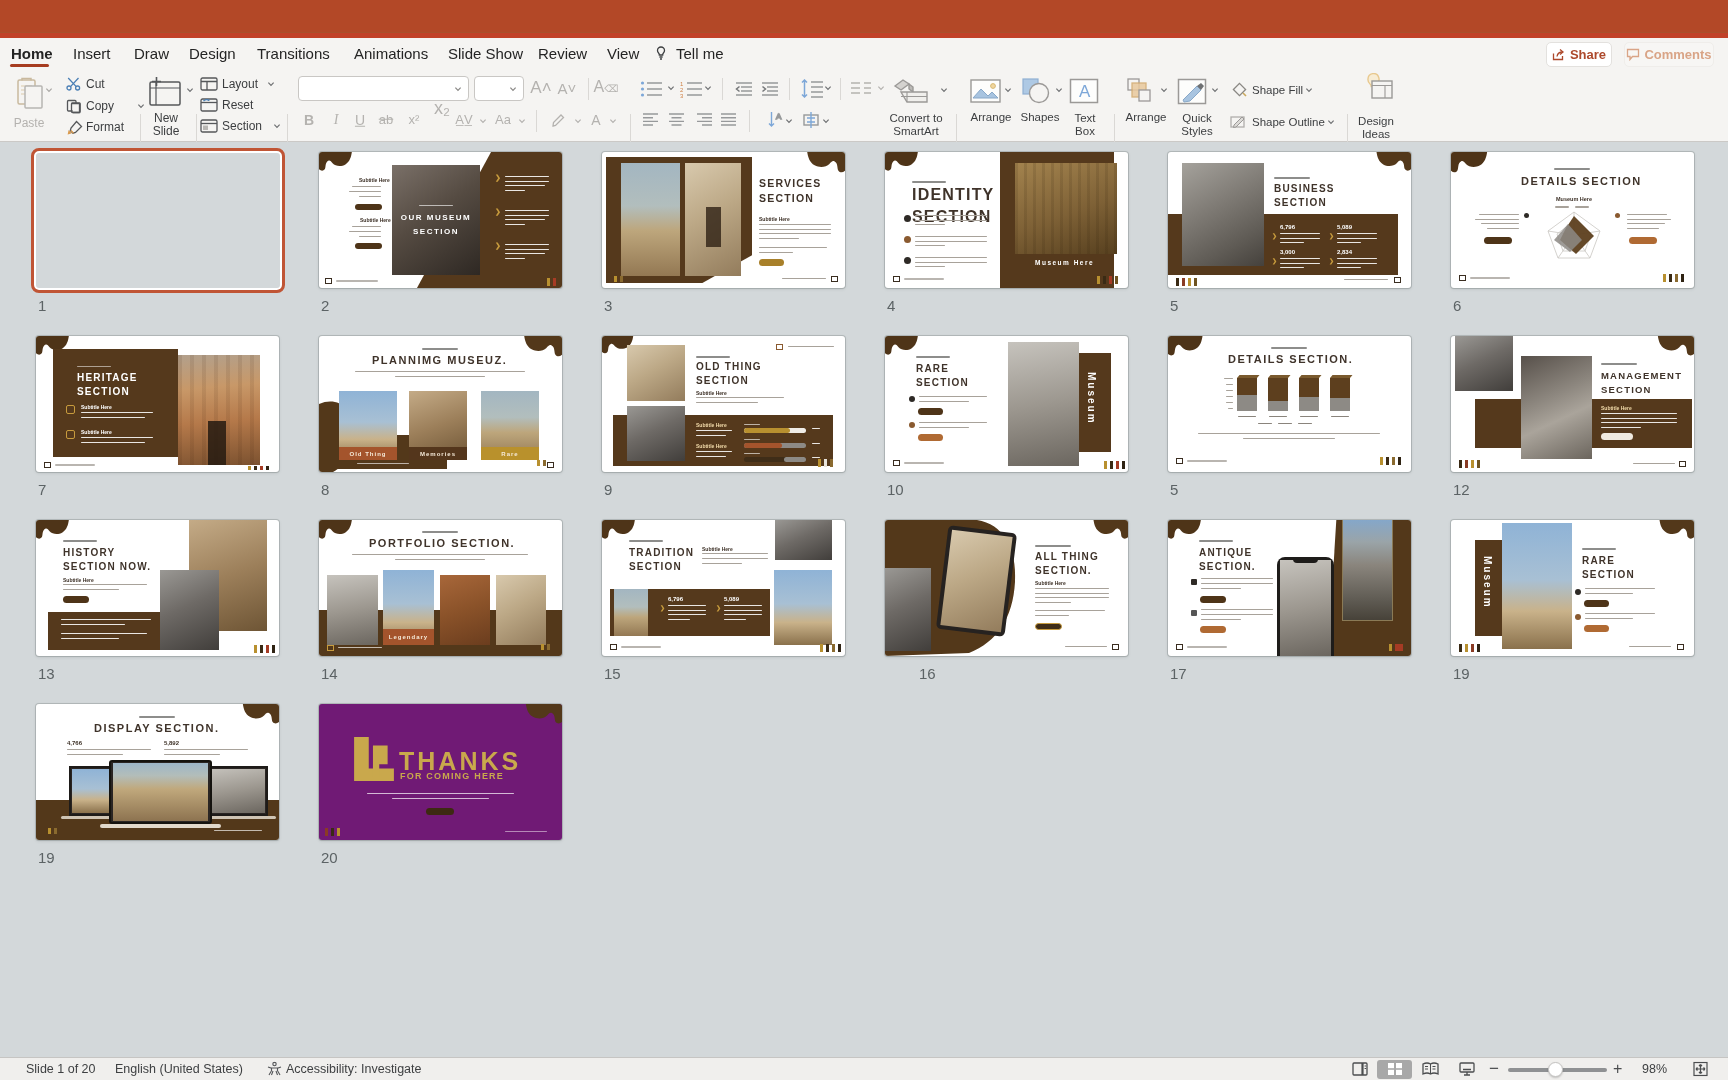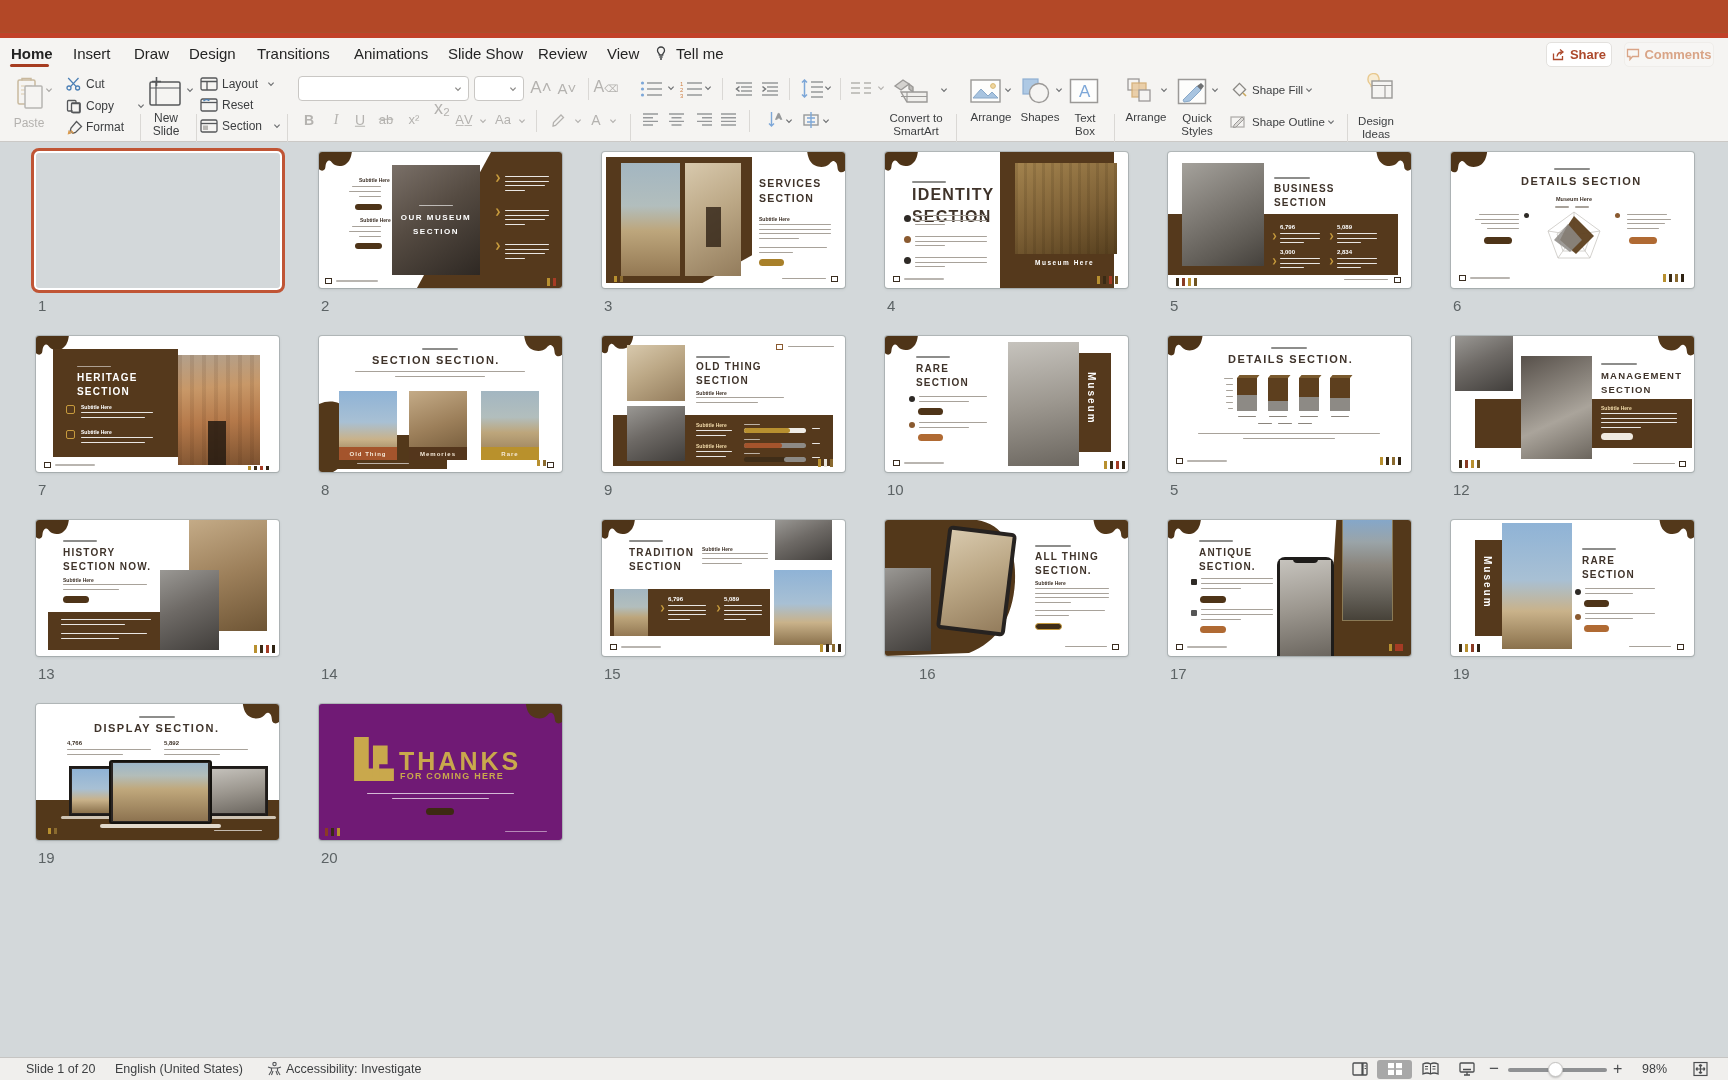--- a/index.html
+++ b/index.html
@@ -624,21 +624,21 @@
 
     <div class="thumb" style="left:319px;top:194px">
       <svg class="blob" style="right:0;top:0;fill:#53381a" width="46" height="28" viewBox="0 0 56 42" preserveAspectRatio="none">
           <use href="#blb" transform="translate(56,0) scale(-1,1)"></use>
         </svg>
       <svg class="blob" style="left:0;top:54px" width="44" height="82" viewBox="0 0 44 82" preserveAspectRatio="none">
           <path d="M0,14 C18,6 34,18 36,38 C38,58 28,74 14,82 L0,82 Z" fill="#53381a"></path>
         </svg>
       <div style="position:absolute;left:0;top:99px;width:128px;height:34px;background:#53381a"></div>
       <div class="tl1" style="left:103px;top:12px;width:36px"></div>
-      <div class="ttl" style="left:53px;top:18px;font-size:11px;color:#3f332a;letter-spacing:1.5px">SECTION SECTION.</div>
+      <div class="ttl" style="left:53px;top:18px;font-size:11px;color:#3f332a;letter-spacing:1.5px">PLANNIMG MUSEUZ.</div>
       <div class="gl" style="left:36px;top:35px;width:170px"></div>
         <div class="gl" style="left:76px;top:40px;width:90px"></div>
       <div class="ph ph-sky2" style="left:20px;top:55px;width:58px;height:69px"></div>
       <div class="lbar" style="left:20px;top:111px;width:58px;height:13px;background:#a4542c;font-size:6px;line-height:14px">Old Thing</div>
       <div class="ph ph-tan" style="left:90px;top:55px;width:58px;height:69px"></div>
       <div class="lbar" style="left:90px;top:111px;width:58px;height:13px;background:#54361c;font-size:6px;line-height:14px">Memories</div>
       <div class="ph ph-sky" style="left:162px;top:55px;width:58px;height:69px"></div>
       <div class="lbar" style="left:162px;top:111px;width:58px;height:13px;background:#b9912c;font-size:6px;line-height:14px">Rare</div>
       <div class="wl" style="left:38px;top:127px;width:52px;height:1.4px;opacity:.7"></div>
       <div class="bars" style="left:218px;top:124px">
@@ -803,20 +803,41 @@
       <div class="ph ph-bw" style="left:124px;top:50px;width:59px;height:80px"></div>
       <div class="bars" style="left:218px;top:125px">
           <i style="background:#b8902f"></i>
           <i style="background:#3a2a14"></i>
           <i style="background:#a63b24"></i>
           <i style="background:#2f2313"></i>
         </div>
     </div>
     <div class="num" style="left:38px;top:523px">13</div>
 
+    <div class="thumb" style="left:319px;top:378px">
+      <svg class="blob" style="left:0;top:0" width="40" height="26" viewBox="0 0 56 42" preserveAspectRatio="none">
+          <use href="#blb"></use>
+        </svg>
+      <div class="tl1" style="left:103px;top:11px;width:36px"></div>
+      <div class="ttl" style="left:50px;top:17px;font-size:11px;color:#3f332a;letter-spacing:1.5px">PORTFOLIO SECTION.</div>
+      <div class="gl" style="left:33px;top:34px;width:176px"></div>
+        <div class="gl" style="left:76px;top:39px;width:90px"></div>
+      <div style="position:absolute;left:0;top:90px;width:243px;height:46px;background:#53381a"></div>
+      <div class="ph ph-bw2" style="left:8px;top:55px;width:51px;height:70px"></div>
+      <div class="ph ph-sky2" style="left:64px;top:50px;width:51px;height:75px"></div>
+      <div class="ph ph-rust" style="left:121px;top:55px;width:50px;height:70px"></div>
+      <div class="ph ph-relief" style="left:177px;top:55px;width:50px;height:70px"></div>
+      <div class="lbar" style="left:64px;top:109px;width:51px;height:16px;background:#a4542c;font-size:6px;line-height:17px">Legendary</div>
+      <div class="flogo" style="left:8px;top:125px;border-color:#c79b3d"></div>
+      <div class="wl" style="left:19px;top:127px;width:44px;opacity:.75"></div>
+      <div class="bars" style="left:222px;top:124px">
+          <i style="background:#b8902f;height:6px"></i>
+          <i style="background:#8a6a2f;height:6px"></i>
+        </div>
+    </div>
     <div class="num" style="left:321px;top:523px">14</div>
 
     <div class="thumb" style="left:602px;top:378px">
       <svg class="blob" style="left:0;top:0" width="40" height="26" viewBox="0 0 56 42" preserveAspectRatio="none">
           <use href="#blb"></use>
         </svg>
       <div class="tl1" style="left:27px;top:20px;width:34px"></div>
       <div class="ttl" style="left:27px;top:26px;font-size:10px;color:#3f332a;line-height:1.4">TRADITION<br>SECTION</div>
       <div class="sub" style="left:100px;top:26px;font-size:5px">Subtitle Here</div>
       <div class="gl" style="left:100px;top:33px;width:66px"></div>

